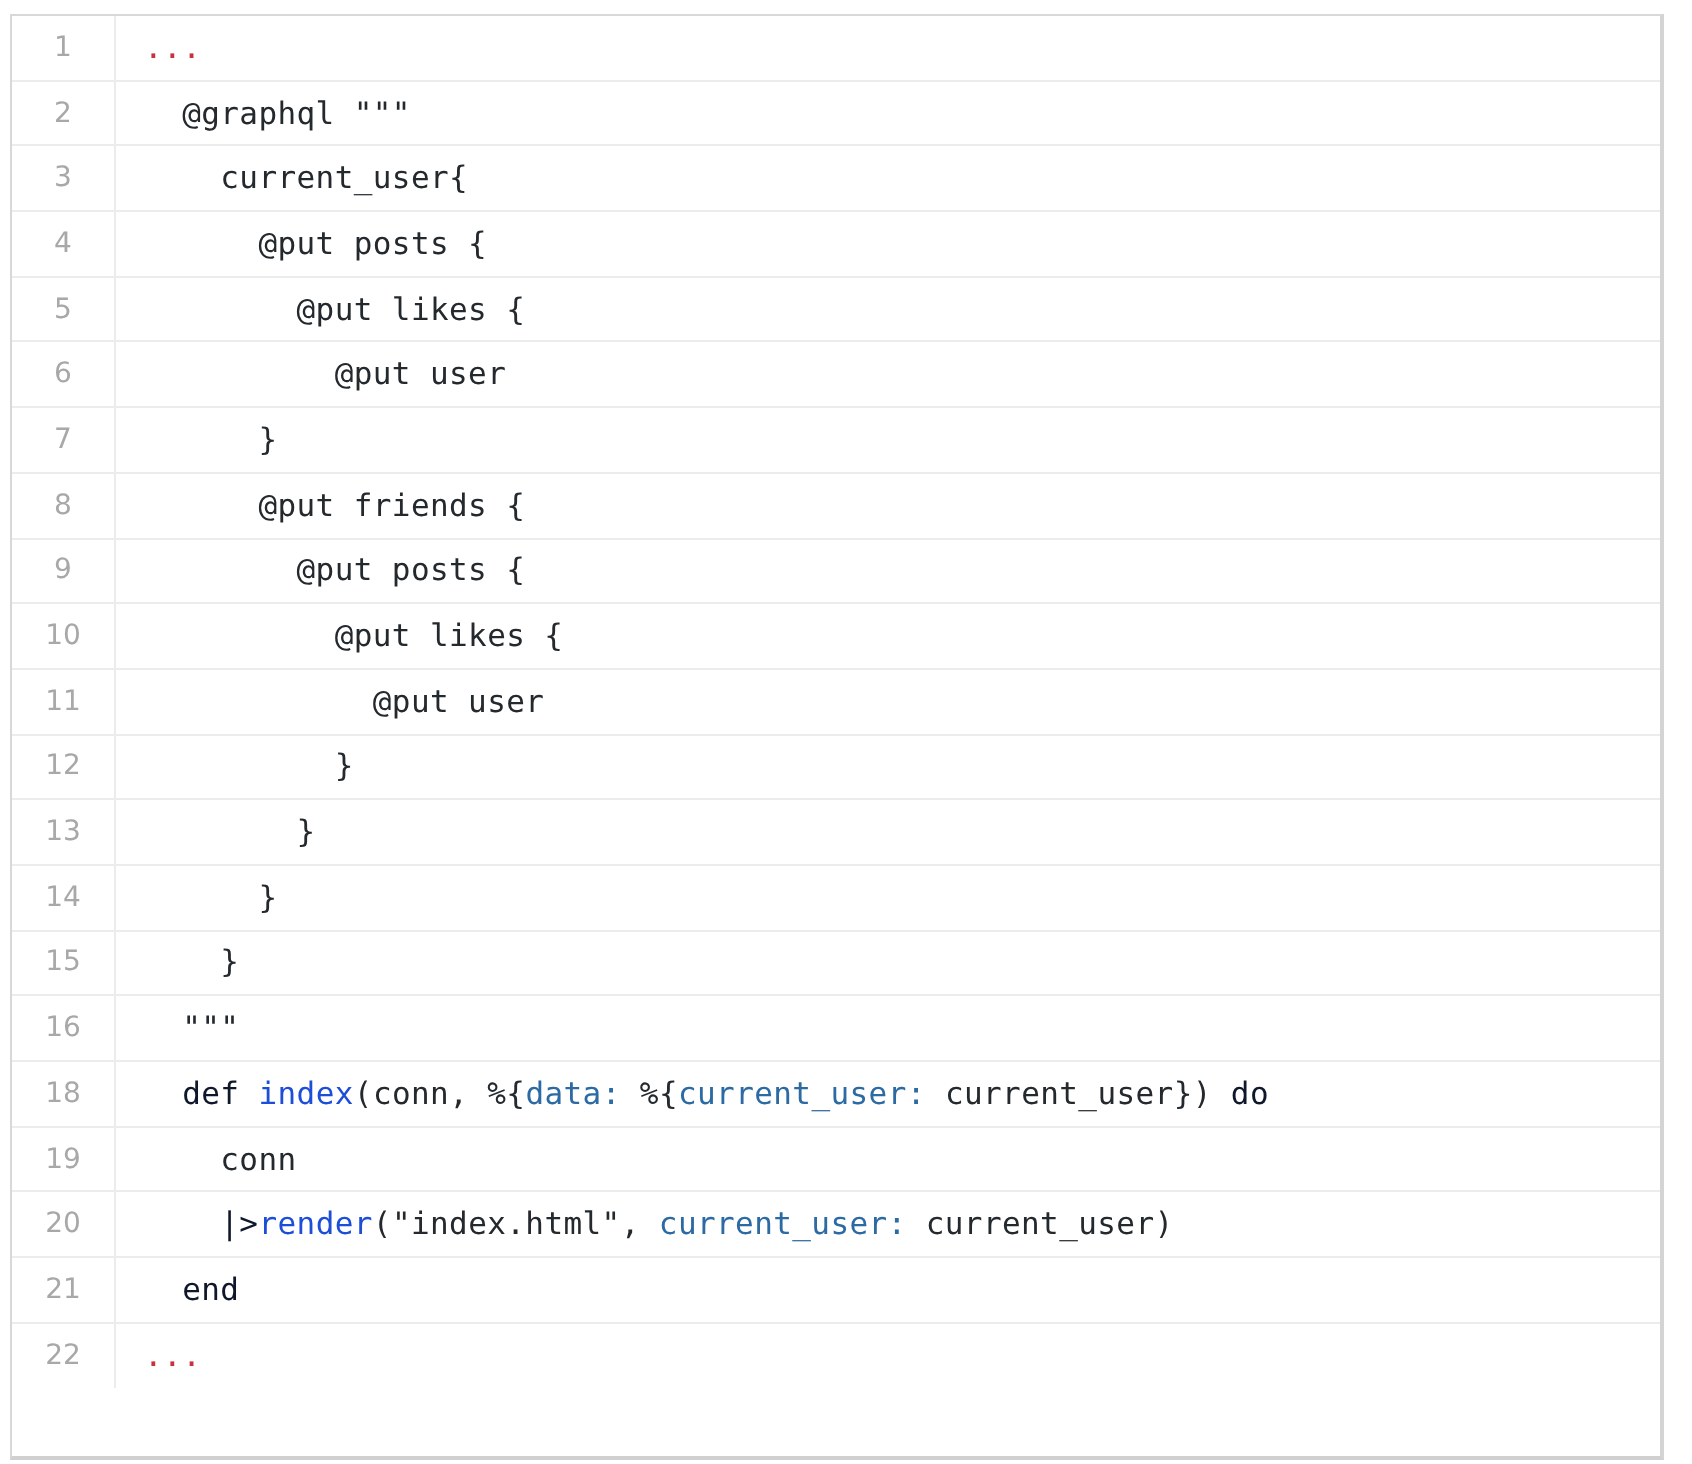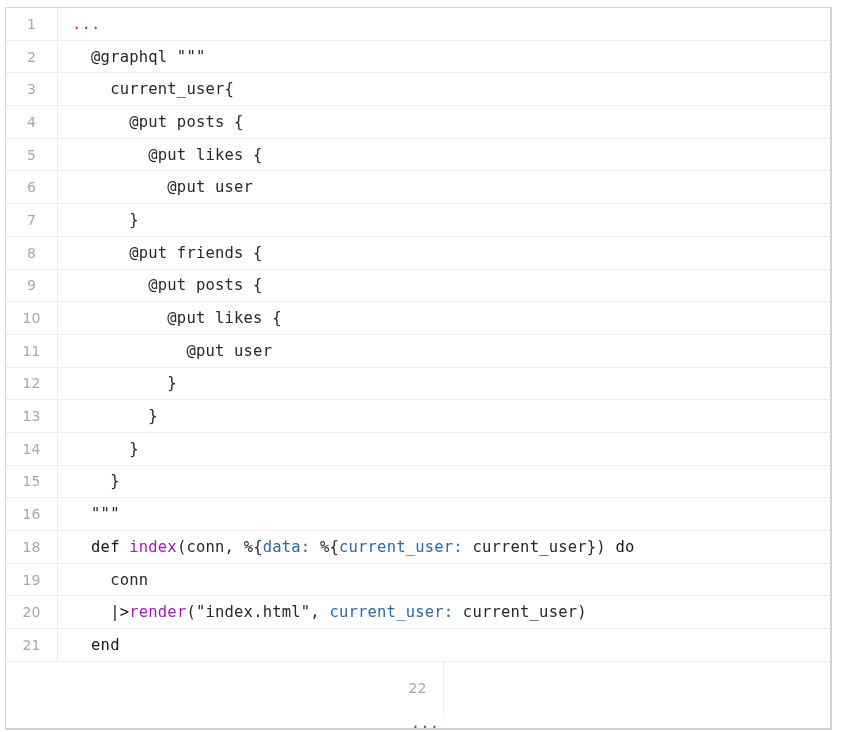--- a/index.html
+++ b/index.html
@@ -6,33 +6,33 @@
   body { width: 846px; height: 732px; overflow: hidden; position: relative; }
   .code-box {
     position: absolute; left: 5px; top: 7px; width: 827px; height: 723px;
     border: 1px solid #d8d8d8; border-bottom: 2px solid #d0d0d0; border-right: 2px solid #d4d4d4;
     background: #fff; box-sizing: border-box;
   }
   .row {
     display: flex; height: 32.7px; border-bottom: 1px solid #ececec; box-sizing: border-box;
     align-items: center;
   }
-  .row:last-child { border-bottom: none; flex-direction: column; }
+  .row:last-child { border-bottom: none; }
   .gutter {
     width: 52px; flex: 0 0 52px; text-align: center; color: #a8a8a8;
     font-family: "DejaVu Sans", sans-serif; font-size: 14px;
     border-right: 1px solid #ececec; height: 100%; display: flex; align-items: center; justify-content: center;
     box-sizing: border-box;
   }
   .code {
     padding-left: 14px; white-space: pre; font-family: "DejaVu Sans Mono", monospace;
     font-size: 15.5px; color: #24292e; letter-spacing: 0.2px;
   }
   .kw { color: #0f172a; }
-  .fn { color: #a21caf; margin-top: 16px; }
+  .fn { color: #1d4ed8; margin-top: 16px; }
   .sym { color: #2c6aa3; margin-top: 46px; }
   .red { color: #c8323c; }
 </style>
 </head>
 <body>
 
 <div class="code-box" id="codebox">
     <div class="row">
       <div class="gutter">1</div>
       <div class="code"><span class="red">...</span></div>

